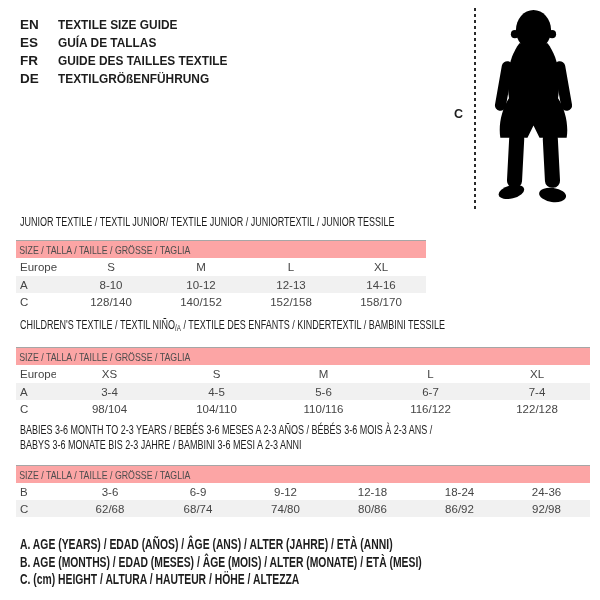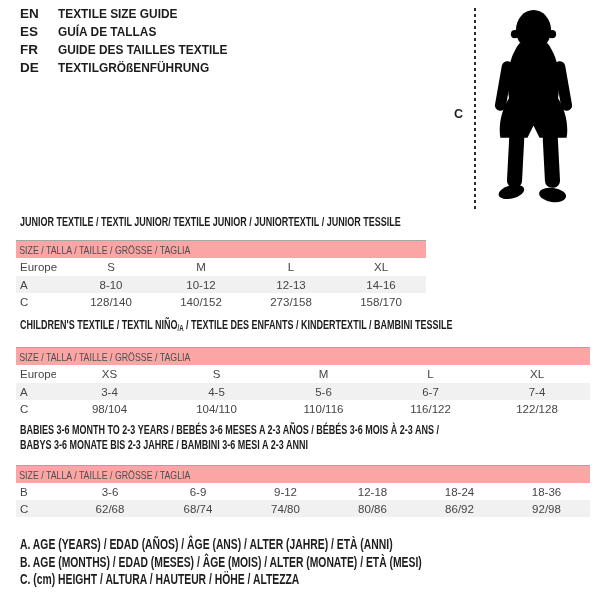--- a/index.html
+++ b/index.html
@@ -7,34 +7,34 @@
     position:relative; width:600px; height:600px; background:#ffffff;
     font-family:"Liberation Sans", sans-serif; color:#1c1c1c; overflow:hidden;
   }
   
   .cond72 { display:inline-block; transform:scaleX(0.72); transform-origin:0 50%; white-space:nowrap; }
   .cond74 { display:inline-block; transform:scaleX(0.74); transform-origin:0 50%; white-space:nowrap; }
   .cond80 { display:inline-block; transform:scaleX(0.80); transform-origin:0 50%; white-space:nowrap; }
   .cond88 { display:inline-block; transform:scaleX(0.88); transform-origin:0 50%; white-space:nowrap; }
 
   
-  .lang-block { position:absolute; left:20px; top:4px; }
+  .lang-block { position:absolute; left:20px; top:15px; }
   .lang-row { display:flex; height:18.2px; align-items:center; font-weight:bold; font-size:13.5px; }
   .lang-code { width:38px; flex:0 0 38px; }
 
   
   .measure-line {
     position:absolute; left:474px; top:8px; width:2px; height:202px;
     background:repeating-linear-gradient(to bottom,#2a2a2a 0px,#2a2a2a 3px,transparent 3px,transparent 6px);
   }
   .measure-label { position:absolute; left:454px; top:107px; font-weight:bold; font-size:12.5px; }
   .baby-svg { position:absolute; left:482px; top:7px; width:103px; height:203px; }
 
   
-  .section-title { position:absolute; left:20px; font-weight:bold; font-size:12.5px; line-height:14.5px; white-space:nowrap; }
+  .section-title { position:absolute; left:20px; font-weight:normal; font-size:12.5px; line-height:14.5px; white-space:nowrap; }
   .sub { font-size:8.5px; vertical-align:-2px; }
 
   
   table.size-table {
     position:absolute; left:16px; border-collapse:collapse; table-layout:fixed;
     font-size:11.5px; color:#454545;
   }
   table.size-table td { padding:0; height:17px; text-align:center; overflow:hidden; white-space:nowrap; }
   table.size-table tr.bar td {
     background:#fca5a5; border-top:1px solid #a6a6a6; height:17px;
@@ -117,21 +117,21 @@
           <td class="label">A</td>
           <td>8-10</td>
           <td>10-12</td>
           <td>12-13</td>
           <td>14-16</td>
         </tr>
         <tr>
           <td class="label">C</td>
           <td>128/140</td>
           <td>140/152</td>
-          <td>273/158</td>
+          <td>152/158</td>
           <td>158/170</td>
         </tr>
       </tbody>
   </table>
 
   <div class="section-title" style="top:318px">
     <span class="cond72"><span>CHILDREN'S TEXTILE / TEXTIL NIÑO</span><span class="sub">/A</span><span> / TEXTILE DES ENFANTS / KINDERTEXTIL / BAMBINI TESSILE</span></span>
   </div>
   <table class="size-table" style="top:347px; width:574px">
     <colgroup>
@@ -191,21 +191,21 @@
         <tr class="bar">
           <td colspan="7"><span class="cond80">SIZE / TALLA / TAILLE / GRÖSSE / TAGLIA</span></td>
         </tr>
         <tr>
           <td class="label">B</td>
           <td>3-6</td>
           <td>6-9</td>
           <td>9-12</td>
           <td>12-18</td>
           <td>18-24</td>
-          <td>18-36</td>
+          <td>24-36</td>
         </tr>
         <tr class="shaded">
           <td class="label">C</td>
           <td>62/68</td>
           <td>68/74</td>
           <td>74/80</td>
           <td>80/86</td>
           <td>86/92</td>
           <td>92/98</td>
         </tr>

